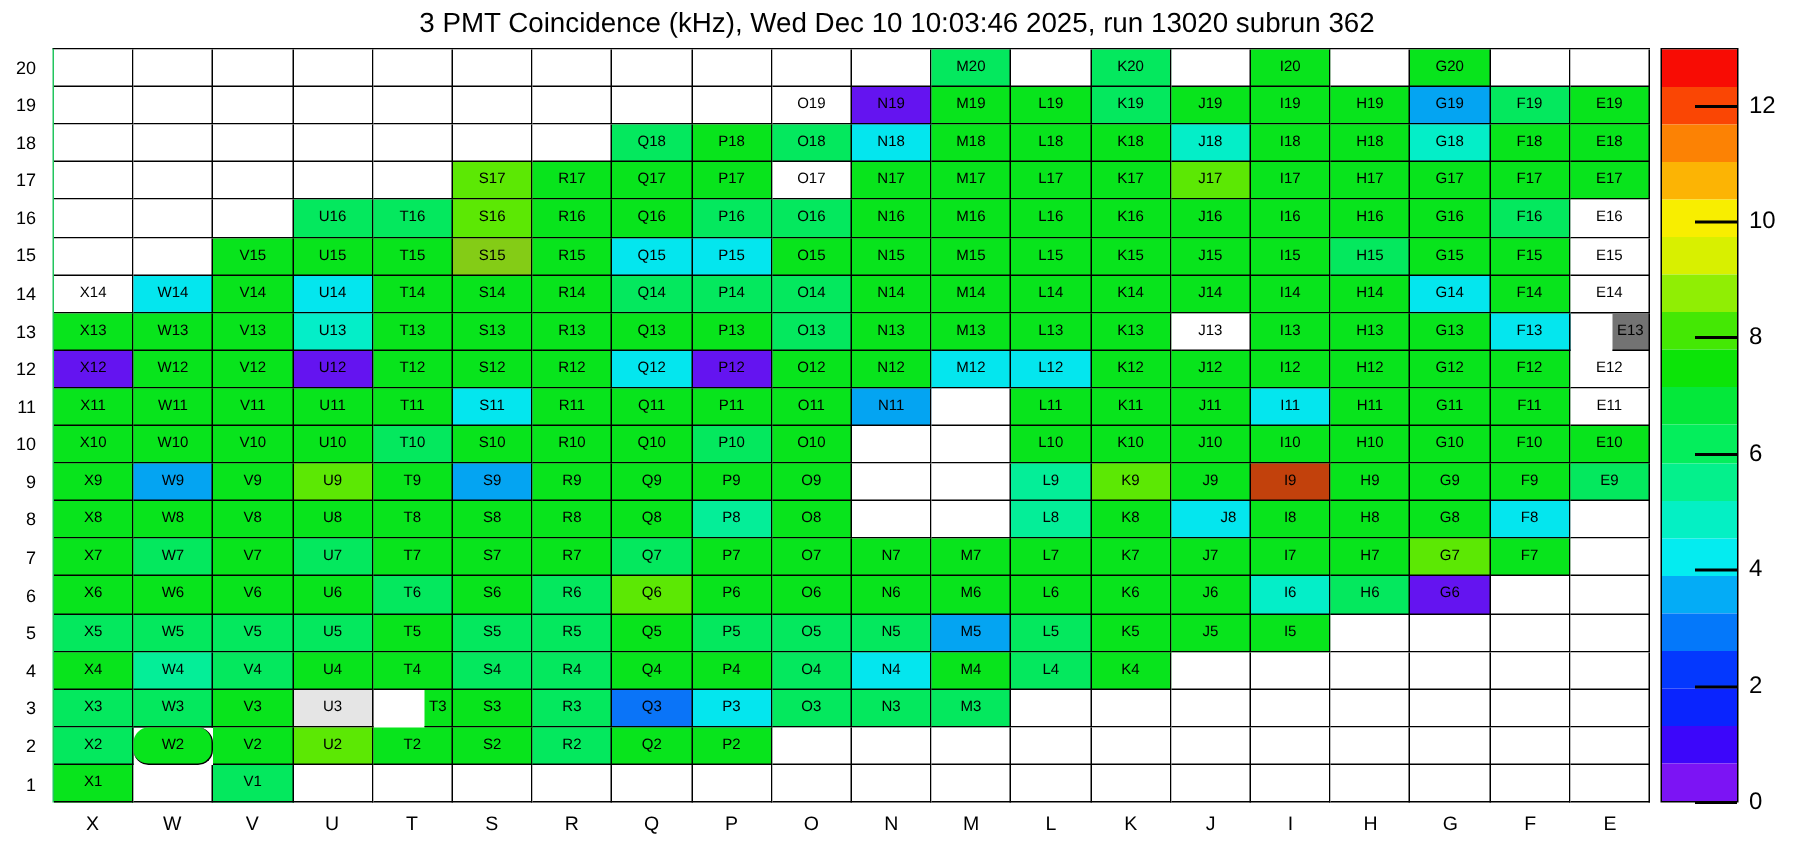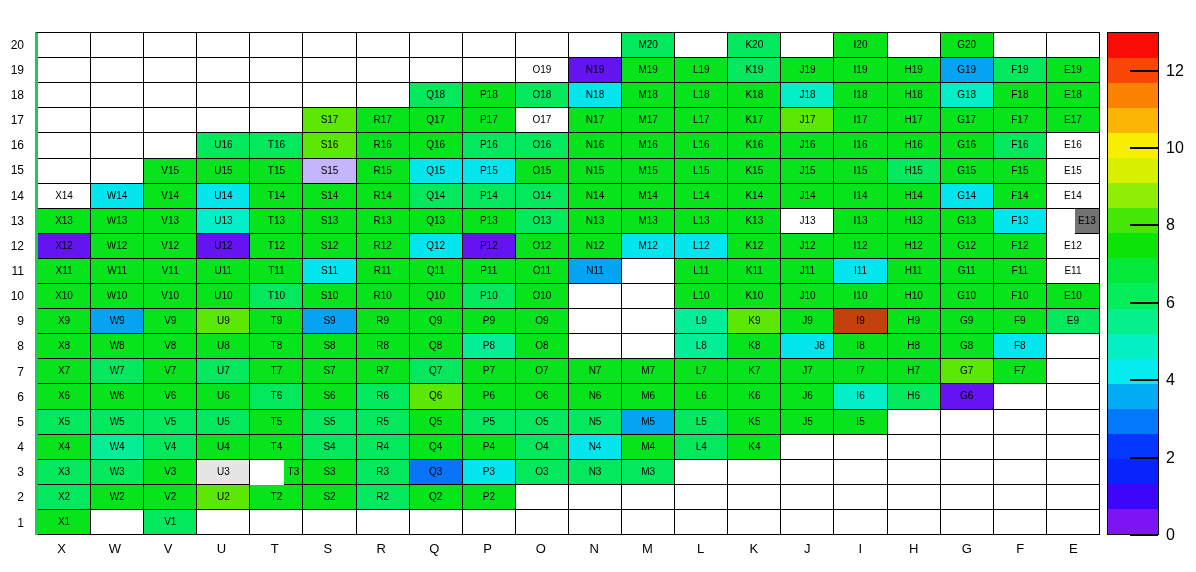--- a/index.html
+++ b/index.html
@@ -2,40 +2,41 @@
 <html><head>
 <meta charset="utf-8">
 <style>
   html,body { margin:0; padding:0; background:#ffffff; }
   .canvas { position:relative; width:1196px; height:572px; background:#ffffff;
             font-family:"Liberation Sans", sans-serif; overflow:hidden; color:#000; }
   .title { position:absolute; top:4px; left:0; width:1196px; text-align:center;
            font-size:18.5px; letter-spacing:0px; white-space:nowrap; }
   .grid { position:absolute; left:35px; top:32px; width:1065px; height:503px;
           display:grid; grid-template-columns:repeat(20,1fr); grid-template-rows:repeat(20,1fr);
-          border-top:1px solid #000; border-left:3px solid #22c55e; box-sizing:border-box; background:#fff; }
+          border-top:1px solid #000; border-left:1px solid #22c55e; box-sizing:border-box; background:#fff; }
   .cell { border-right:1px solid #000; border-bottom:1px solid #000; box-sizing:border-box;
           display:flex; align-items:center; justify-content:center;
           font-size:10px; line-height:10px; background:#ffffff; }
   .yaxis { position:absolute; left:0px; top:32px; width:31px; height:503px;
            display:flex; flex-direction:column; }
   .yaxis > div { flex:1; display:flex; align-items:center; justify-content:flex-end;
                  padding-right:7px; font-size:12px; }
   .xaxis { position:absolute; left:35px; top:541px; width:1065px; height:20px; display:flex; }
   .xaxis > div { flex:1; text-align:center; font-size:13px; }
   .colorbar { position:absolute; left:1107px; top:32px; width:52px; height:503px;
               display:flex; flex-direction:column; border:1px solid #000; box-sizing:border-box; }
   .colorbar > div { flex:1; }
   .cbtick-line { position:absolute; width:28px; height:2px; background:#000; left:1130px; }
   .cbtick-label { position:absolute; left:1166px; width:30px; font-size:16px; text-align:left; }
 </style>
 </head>
 <body>
 
 <div class="canvas">
+  <div class="title">3 PMT Coincidence (kHz), Wed Dec 10 10:03:46 2025, run 13020 subrun 362</div>
   <div class="yaxis" id="yaxis">
       <div>20</div>
       <div>19</div>
       <div>18</div>
       <div>17</div>
       <div>16</div>
       <div>15</div>
       <div>14</div>
       <div>13</div>
       <div>12</div>
@@ -150,21 +151,21 @@
       <div class="cell" style="background: rgb(8, 228, 28);">I16</div>
       <div class="cell" style="background: rgb(8, 228, 28);">H16</div>
       <div class="cell" style="background: rgb(8, 228, 28);">G16</div>
       <div class="cell" style="background: rgb(4, 232, 94);">F16</div>
       <div class="cell" style="background: rgb(255, 255, 255);">E16</div>
       <div class="cell"></div>
       <div class="cell"></div>
       <div class="cell" style="background: rgb(8, 228, 28);">V15</div>
       <div class="cell" style="background: rgb(8, 228, 28);">U15</div>
       <div class="cell" style="background: rgb(8, 228, 28);">T15</div>
-      <div class="cell" style="background: #c4b5fd;">S15</div>
+      <div class="cell" style="background: #84cc16;">S15</div>
       <div class="cell" style="background: rgb(8, 228, 28);">R15</div>
       <div class="cell" style="background: rgb(4, 230, 238);">Q15</div>
       <div class="cell" style="background: rgb(4, 230, 238);">P15</div>
       <div class="cell" style="background: rgb(8, 228, 28);">O15</div>
       <div class="cell" style="background: rgb(8, 228, 28);">N15</div>
       <div class="cell" style="background: rgb(8, 228, 28);">M15</div>
       <div class="cell" style="background: rgb(8, 228, 28);">L15</div>
       <div class="cell" style="background: rgb(8, 228, 28);">K15</div>
       <div class="cell" style="background: rgb(8, 228, 28);">J15</div>
       <div class="cell" style="background: rgb(8, 228, 28);">I15</div>
@@ -406,21 +407,21 @@
       <div class="cell" style="background: rgb(4, 232, 94);">M3</div>
       <div class="cell"></div>
       <div class="cell"></div>
       <div class="cell"></div>
       <div class="cell"></div>
       <div class="cell"></div>
       <div class="cell"></div>
       <div class="cell"></div>
       <div class="cell"></div>
       <div class="cell" style="background: rgb(4, 232, 94);">X2</div>
-      <div class="cell" style="background: rgb(8, 228, 28);">W2</div>
+      <div class="cell" style="background: rgb(8, 228, 28); border-radius: 10px;">W2</div>
       <div class="cell" style="background: rgb(8, 228, 28);">V2</div>
       <div class="cell" style="background: rgb(92, 232, 4);">U2</div>
       <div class="cell" style="background: rgb(8, 228, 28);">T2</div>
       <div class="cell" style="background: rgb(8, 228, 28);">S2</div>
       <div class="cell" style="background: rgb(4, 232, 94);">R2</div>
       <div class="cell" style="background: rgb(8, 228, 28);">Q2</div>
       <div class="cell" style="background: rgb(8, 228, 28);">P2</div>
       <div class="cell"></div>
       <div class="cell"></div>
       <div class="cell"></div>

